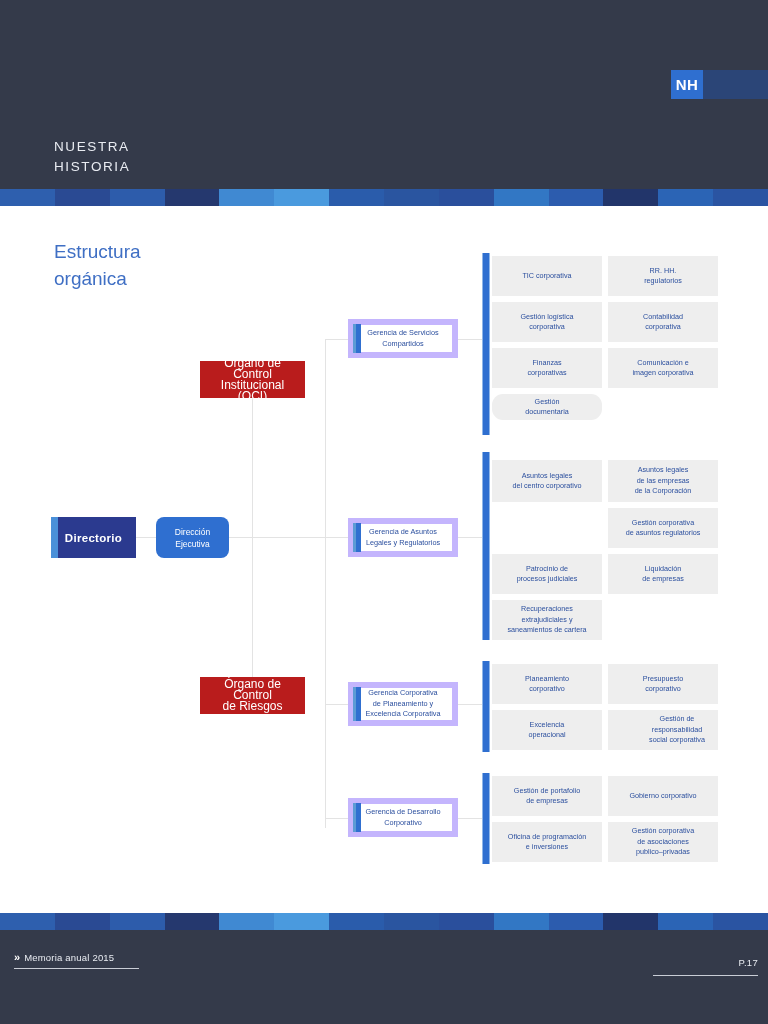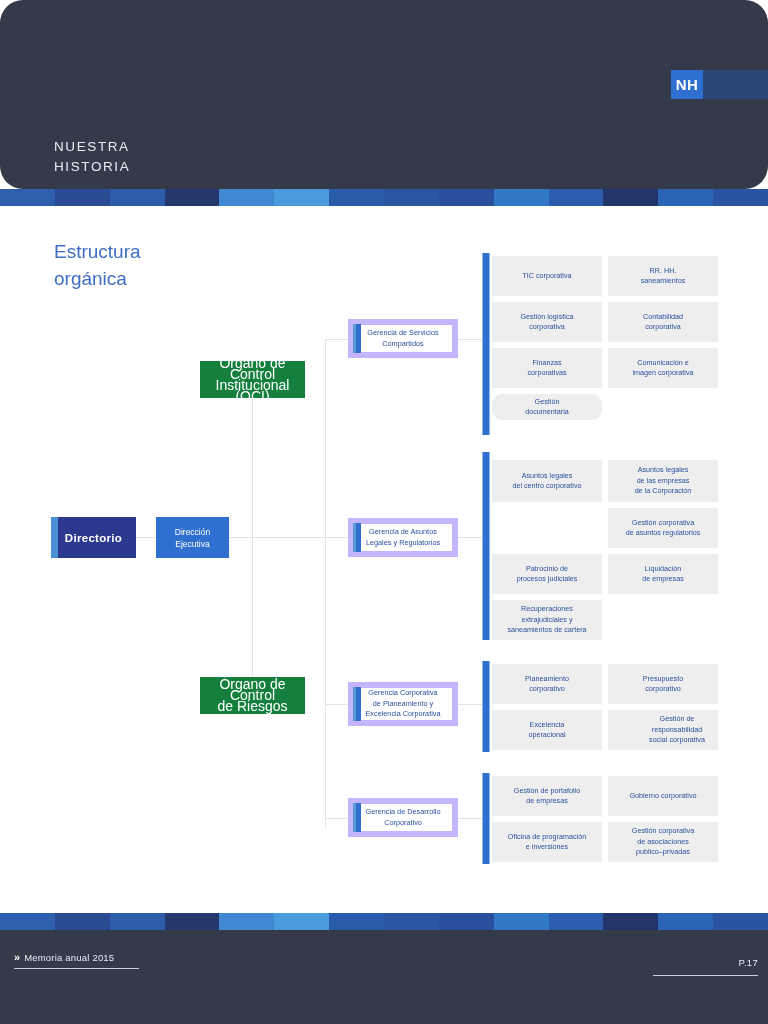--- a/index.html
+++ b/index.html
@@ -1,20 +1,20 @@
 <!DOCTYPE html>
 <html><head>
 <meta charset="utf-8">
 <style>
   html,body{margin:0;padding:0;background:#fff;}
   body{width:768px;height:1024px;font-family:"Liberation Sans",sans-serif;overflow:hidden;}
   .page{position:relative;width:768px;height:1024px;background:#fff;}
 
   
-  .header{position:absolute;left:0;top:0;width:768px;height:189px;background:#343a4a;border-radius:23px;}
+  .header{position:absolute;left:0;top:0;width:768px;height:189px;background:#343a4a;}
   .nh-badge{position:absolute;left:671px;top:70px;width:32px;height:29px;background:#2f6fd0;
             color:#fff;font-size:15px;font-weight:bold;letter-spacing:.5px;
             display:flex;align-items:center;justify-content:center;}
   .nh-bar{position:absolute;left:703px;top:70px;width:65px;height:29px;background:#2b4577;}
   .section-kicker{position:absolute;left:54px;top:137px;color:#e9ecf2;font-size:13.5px;
                   letter-spacing:1.6px;line-height:20px;font-weight:300;}
 
   
   .stripe{position:absolute;left:0;width:768px;height:17px;display:flex;}
   .stripe.top{top:189px;}
@@ -38,21 +38,21 @@
          border-left:1px solid #8fb6e8;border-right:1px solid #8fb6e8;}
 
   
   .node{position:absolute;box-sizing:border-box;display:flex;align-items:center;
         justify-content:center;text-align:center;}
 
   .node.root{background:#2b3a8f;color:#fff;font-size:11.5px;font-weight:bold;letter-spacing:.3px;}
   .node.root .accent{position:absolute;left:0;top:0;bottom:0;width:7px;background:#4a90d9;}
 
   .node.exec{background:#2f6fd0;color:#fff;font-size:8.5px;line-height:12px;}
-  .node.control{background:#15803d;color:#fff;font-size:14px;line-height:11px;}
+  .node.control{background:#b91c1c;color:#fff;font-size:12px;line-height:11px;}
 
   .node.gerencia{background:#fff;border:6px solid #c4b5fd;color:#2b4f9e;
                  font-size:7.3px;line-height:10.5px;}
   .node.gerencia .accent{position:absolute;left:-1px;top:-1px;bottom:-1px;width:8px;
                          background:#2f6fd0;border-left:3px solid #5b9bd5;box-sizing:border-box;}
 
   .node.leaf{background:#eeeeee;color:#2b4f9e;font-size:7.2px;line-height:10.5px;}
   .node .txt{padding:0 6px;z-index:2;white-space:pre-line;}
 
   
@@ -123,21 +123,21 @@
     <div class="spine" style="left:482px;top:47px;height:182px;"></div>
     <div class="spine" style="left:482px;top:246px;height:188px;"></div>
     <div class="spine" style="left:482px;top:455px;height:91px;"></div>
     <div class="spine" style="left:482px;top:567px;height:91px;"></div>
 
     <div class="node root" style="left:51px;top:311px;width:85px;height:41px;">
       <span class="accent"></span>
       <span class="txt">Directorio</span>
     </div>
 
-    <div class="node exec" style="left:156px;top:311px;width:73px;height:41px;">
+    <div class="node exec" style="left:156px;top:311px;width:73px;height:41px;border-radius:8px;">
       <span class="txt">Dirección
 Ejecutiva</span>
     </div>
 
     <div class="node control" style="left:200px;top:155px;width:105px;height:37px;">
       <span class="txt">Órgano de Control
 Institucional (OCI)</span>
     </div>
 
     <div class="node control" style="left:200px;top:471px;width:105px;height:37px;">
@@ -165,21 +165,21 @@
       <span class="accent"></span>
       <span class="txt">Gerencia de Desarrollo
 Corporativo</span>
     </div>
 
     <div class="node leaf" style="left:492px;top:50px;width:110px;height:40px;">
       <span class="txt">TIC corporativa</span>
       </div>
     <div class="node leaf" style="left:608px;top:50px;width:110px;height:40px;">
       <span class="txt">RR. HH.
-saneamientos</span>
+regulatorios</span>
       </div>
     <div class="node leaf" style="left:492px;top:96px;width:110px;height:40px;">
       <span class="txt">Gestión logística
 corporativa</span>
       </div>
     <div class="node leaf" style="left:608px;top:96px;width:110px;height:40px;">
       <span class="txt">Contabilidad
 corporativa</span>
       </div>
     <div class="node leaf" style="left:492px;top:142px;width:110px;height:40px;">

